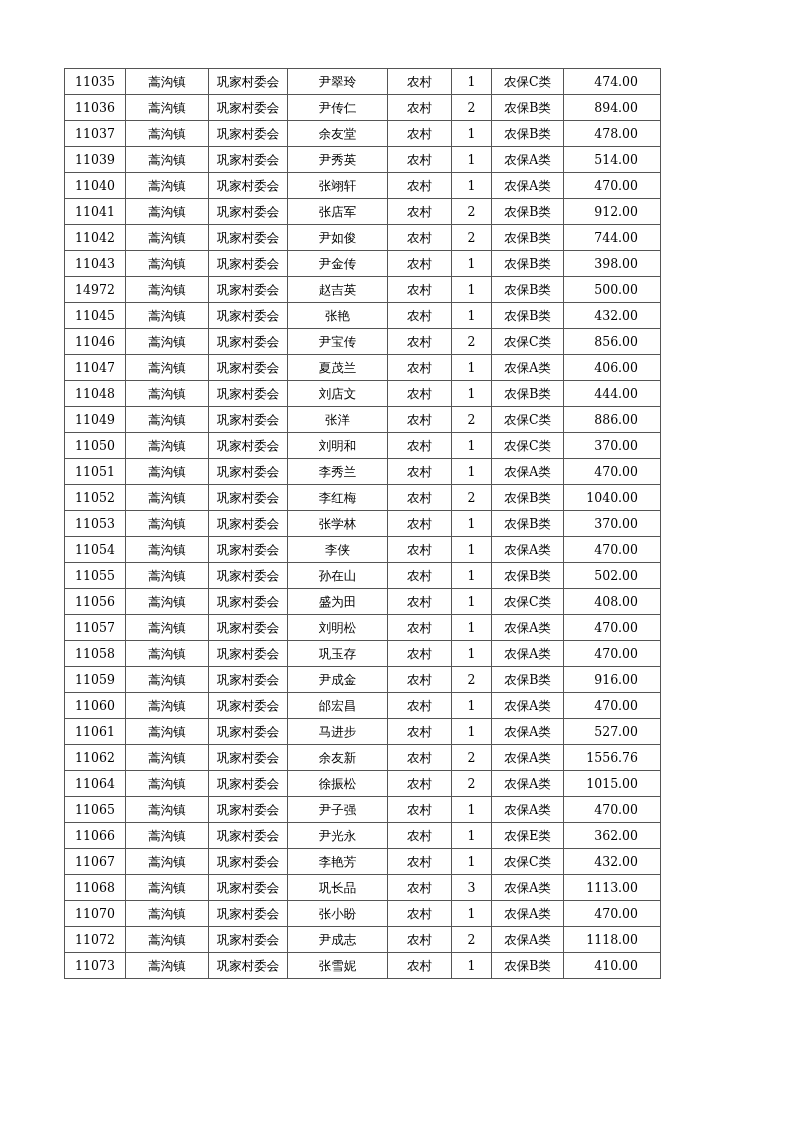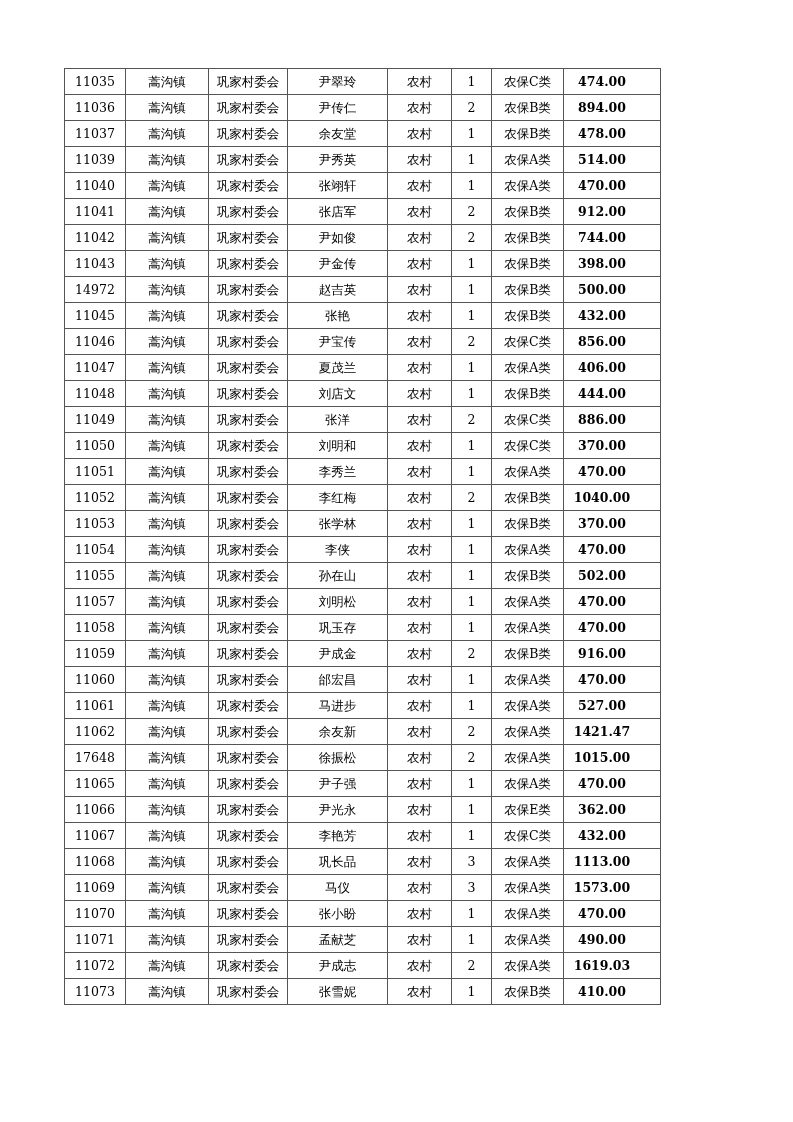--- a/index.html
+++ b/index.html
@@ -23,22 +23,22 @@
     border: 1px solid #555;
     height: 25px;
     font-size: 12.5px;
     line-height: 25px;
     text-align: center;
     padding: 0 2px;
     white-space: nowrap;
     overflow: hidden;
   }
   .sheet-table td.col-amount {
+    text-align: right;
     padding-right: 22px;
-    font-weight: bold;
   }
   col.c-id       { width: 61px; }
   col.c-town     { width: 83px; }
   col.c-village  { width: 79px; }
   col.c-name     { width: 100px; }
   col.c-type     { width: 64px; }
   col.c-count    { width: 40px; }
   col.c-category { width: 72px; }
   col.c-amount   { width: 97px; }
 </style>
@@ -251,20 +251,30 @@
         <td class="col-id">11055</td>
         <td class="col-town">蒿沟镇</td>
         <td class="col-village">巩家村委会</td>
         <td class="col-name">孙在山</td>
         <td class="col-type">农村</td>
         <td class="col-count">1</td>
         <td class="col-category">农保B类</td>
         <td class="col-amount">502.00</td>
       </tr>
       <tr>
+        <td class="col-id">11056</td>
+        <td class="col-town">蒿沟镇</td>
+        <td class="col-village">巩家村委会</td>
+        <td class="col-name">盛为田</td>
+        <td class="col-type">农村</td>
+        <td class="col-count">1</td>
+        <td class="col-category">农保C类</td>
+        <td class="col-amount">408.00</td>
+      </tr>
+      <tr>
         <td class="col-id">11057</td>
         <td class="col-town">蒿沟镇</td>
         <td class="col-village">巩家村委会</td>
         <td class="col-name">刘明松</td>
         <td class="col-type">农村</td>
         <td class="col-count">1</td>
         <td class="col-category">农保A类</td>
         <td class="col-amount">470.00</td>
       </tr>
       <tr>
@@ -308,24 +318,24 @@
         <td class="col-amount">527.00</td>
       </tr>
       <tr>
         <td class="col-id">11062</td>
         <td class="col-town">蒿沟镇</td>
         <td class="col-village">巩家村委会</td>
         <td class="col-name">余友新</td>
         <td class="col-type">农村</td>
         <td class="col-count">2</td>
         <td class="col-category">农保A类</td>
-        <td class="col-amount">1421.47</td>
-      </tr>
-      <tr>
-        <td class="col-id">17648</td>
+        <td class="col-amount">1556.76</td>
+      </tr>
+      <tr>
+        <td class="col-id">11064</td>
         <td class="col-town">蒿沟镇</td>
         <td class="col-village">巩家村委会</td>
         <td class="col-name">徐振松</td>
         <td class="col-type">农村</td>
         <td class="col-count">2</td>
         <td class="col-category">农保A类</td>
         <td class="col-amount">1015.00</td>
       </tr>
       <tr>
         <td class="col-id">11065</td>
@@ -361,58 +371,38 @@
         <td class="col-id">11068</td>
         <td class="col-town">蒿沟镇</td>
         <td class="col-village">巩家村委会</td>
         <td class="col-name">巩长品</td>
         <td class="col-type">农村</td>
         <td class="col-count">3</td>
         <td class="col-category">农保A类</td>
         <td class="col-amount">1113.00</td>
       </tr>
       <tr>
-        <td class="col-id">11069</td>
-        <td class="col-town">蒿沟镇</td>
-        <td class="col-village">巩家村委会</td>
-        <td class="col-name">马仪</td>
-        <td class="col-type">农村</td>
-        <td class="col-count">3</td>
-        <td class="col-category">农保A类</td>
-        <td class="col-amount">1573.00</td>
-      </tr>
-      <tr>
         <td class="col-id">11070</td>
         <td class="col-town">蒿沟镇</td>
         <td class="col-village">巩家村委会</td>
         <td class="col-name">张小盼</td>
         <td class="col-type">农村</td>
         <td class="col-count">1</td>
         <td class="col-category">农保A类</td>
         <td class="col-amount">470.00</td>
       </tr>
       <tr>
-        <td class="col-id">11071</td>
-        <td class="col-town">蒿沟镇</td>
-        <td class="col-village">巩家村委会</td>
-        <td class="col-name">孟献芝</td>
-        <td class="col-type">农村</td>
-        <td class="col-count">1</td>
-        <td class="col-category">农保A类</td>
-        <td class="col-amount">490.00</td>
-      </tr>
-      <tr>
         <td class="col-id">11072</td>
         <td class="col-town">蒿沟镇</td>
         <td class="col-village">巩家村委会</td>
         <td class="col-name">尹成志</td>
         <td class="col-type">农村</td>
         <td class="col-count">2</td>
         <td class="col-category">农保A类</td>
-        <td class="col-amount">1619.03</td>
+        <td class="col-amount">1118.00</td>
       </tr>
       <tr>
         <td class="col-id">11073</td>
         <td class="col-town">蒿沟镇</td>
         <td class="col-village">巩家村委会</td>
         <td class="col-name">张雪妮</td>
         <td class="col-type">农村</td>
         <td class="col-count">1</td>
         <td class="col-category">农保B类</td>
         <td class="col-amount">410.00</td>

